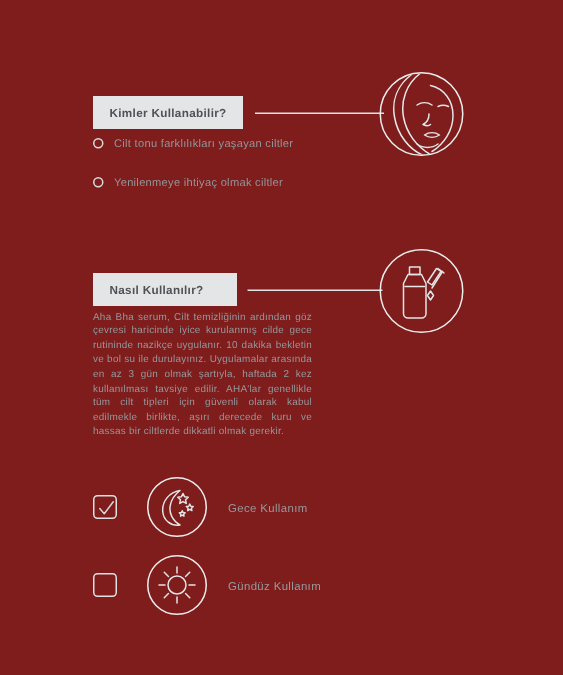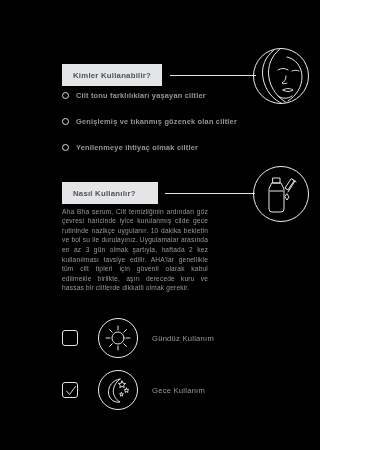--- a/index.html
+++ b/index.html
@@ -11,23 +11,23 @@
     width: 375px;
     height: 450px;
     overflow: hidden;
     font-family: "Liberation Sans", sans-serif;
     color: #8d9094;
     -webkit-font-smoothing: antialiased;
   }
 
   .page {
     position: relative;
-    width: 320px;
+    width: 375px;
     height: 450px;
-    background: #000000;
+    background: #7f1d1d;
     box-sizing: border-box;
   }
 
   
   .section-head {
     position: absolute;
     left: 0;
     width: 375px;
     height: 72px;
   }
@@ -67,21 +67,20 @@
     overflow: hidden;
   }
   .icon-circle svg { display: block; }
 
   
   .bullet-list {
     position: absolute;
     left: 62px;
     top: 86px;
     width: 250px;
-    font-weight: bold;
   }
   .bullet-row {
     display: flex;
     align-items: center;
     height: 18px;
     margin-bottom: 8px;
   }
   .bullet-mark {
     width: 7px;
     height: 7px;
@@ -196,24 +195,20 @@
     </div>
   </div>
 
   <div class="bullet-list">
     <div class="bullet-row">
       <span class="bullet-mark"></span>
       <span class="bullet-text">Cilt tonu farklılıkları yaşayan ciltler</span>
     </div>
     <div class="bullet-row">
       <span class="bullet-mark"></span>
-      <span class="bullet-text">Genişlemiş ve tıkanmış gözenek olan ciltler</span>
-    </div>
-    <div class="bullet-row">
-      <span class="bullet-mark"></span>
       <span class="bullet-text">Yenilenmeye ihtiyaç olmak ciltler</span>
     </div>
   </div>
 
   <div class="section-head" style="top:158px;padding-left:48px;">
     <div class="badge">
       <span class="badge-label">Nasıl Kullanılır?</span>
     </div>
     <div class="connector" style="left:165px; width:90px;"></div>
     <div class="icon-circle" style="left:253px;">
@@ -225,43 +220,43 @@
         <path class="stroke" d="M41 14 l-7 11"></path>
         <path class="stroke" d="M37 12 l-6 9 l3 2 l6 -9 z"></path>
         <path class="stroke" d="M33 27 l2 3 l-2 3 l-2 -3 z"></path>
       </svg>
     </div>
   </div>
 
   <p class="body-copy">Aha Bha serum, Cilt temizliğinin ardından göz çevresi haricinde iyice kurulanmış cilde gece rutininde nazikçe uygulanır. 10 dakika bekletin ve bol su ile durulayınız. Uygulamalar arasında en az 3 gün olmak şartıyla, haftada 2 kez kullanılması tavsiye edilir. AHA'lar genellikle tüm cilt tipleri için güvenli olarak kabul edilmekle birlikte, aşırı derecede kuru ve hassas bir ciltlerde dikkatli olmak gerekir.</p>
 
   <div class="usage">
-
-    <div class="usage-row">
-      <span class="checkbox"></span>
-      <span class="usage-icon">
-        <svg width="30" height="30" viewBox="0 0 30 30">
-          <circle class="stroke" cx="15" cy="15" r="6"></circle>
-          <path class="stroke" d="M15 3 v4 M15 23 v4 M3 15 h4 M23 15 h4 M6.5 6.5 l2.8 2.8 M20.7 20.7 l2.8 2.8 M23.5 6.5 l-2.8 2.8 M9.3 20.7 l-2.8 2.8"></path>
-        </svg>
-      </span>
-      <span class="usage-label">Gündüz Kullanım</span>
-    </div>
 
     <div class="usage-row">
       <span class="checkbox">
         <svg width="12" height="12" viewBox="0 0 12 12">
           <path class="stroke" style="stroke:#d7d8da" d="M1.5 6 L4.5 9.5 L10.5 1.5"></path>
         </svg>
       </span>
       <span class="usage-icon">
         <svg width="30" height="30" viewBox="0 0 30 30">
           <path class="stroke" d="M17 4 C10 5 5 11 5.5 18 C6 24 11 28 17 27 C12 24 9.5 19 10.5 14 C11.2 10 13.8 6.5 17 4 Z"></path>
           <path class="stroke" d="M19 6 l1.1 2.2 l2.4 0.3 l-1.8 1.7 l0.5 2.4 l-2.2 -1.2 l-2.2 1.2 l0.5 -2.4 l-1.8 -1.7 l2.4 -0.3 z"></path>
           <path class="stroke" d="M23.5 13 l0.7 1.5 l1.6 0.2 l-1.2 1.1 l0.3 1.6 l-1.4 -0.8 l-1.4 0.8 l0.3 -1.6 l-1.2 -1.1 l1.6 -0.2 z"></path>
           <path class="stroke" d="M18.5 17.5 l0.6 1.2 l1.3 0.2 l-1 0.9 l0.25 1.3 l-1.15 -0.65 l-1.15 0.65 l0.25 -1.3 l-1 -0.9 l1.3 -0.2 z"></path>
         </svg>
       </span>
       <span class="usage-label">Gece Kullanım</span>
     </div>
 
+    <div class="usage-row">
+      <span class="checkbox"></span>
+      <span class="usage-icon">
+        <svg width="30" height="30" viewBox="0 0 30 30">
+          <circle class="stroke" cx="15" cy="15" r="6"></circle>
+          <path class="stroke" d="M15 3 v4 M15 23 v4 M3 15 h4 M23 15 h4 M6.5 6.5 l2.8 2.8 M20.7 20.7 l2.8 2.8 M23.5 6.5 l-2.8 2.8 M9.3 20.7 l-2.8 2.8"></path>
+        </svg>
+      </span>
+      <span class="usage-label">Gündüz Kullanım</span>
+    </div>
+
   </div>
 </div>
 
 </body></html>

